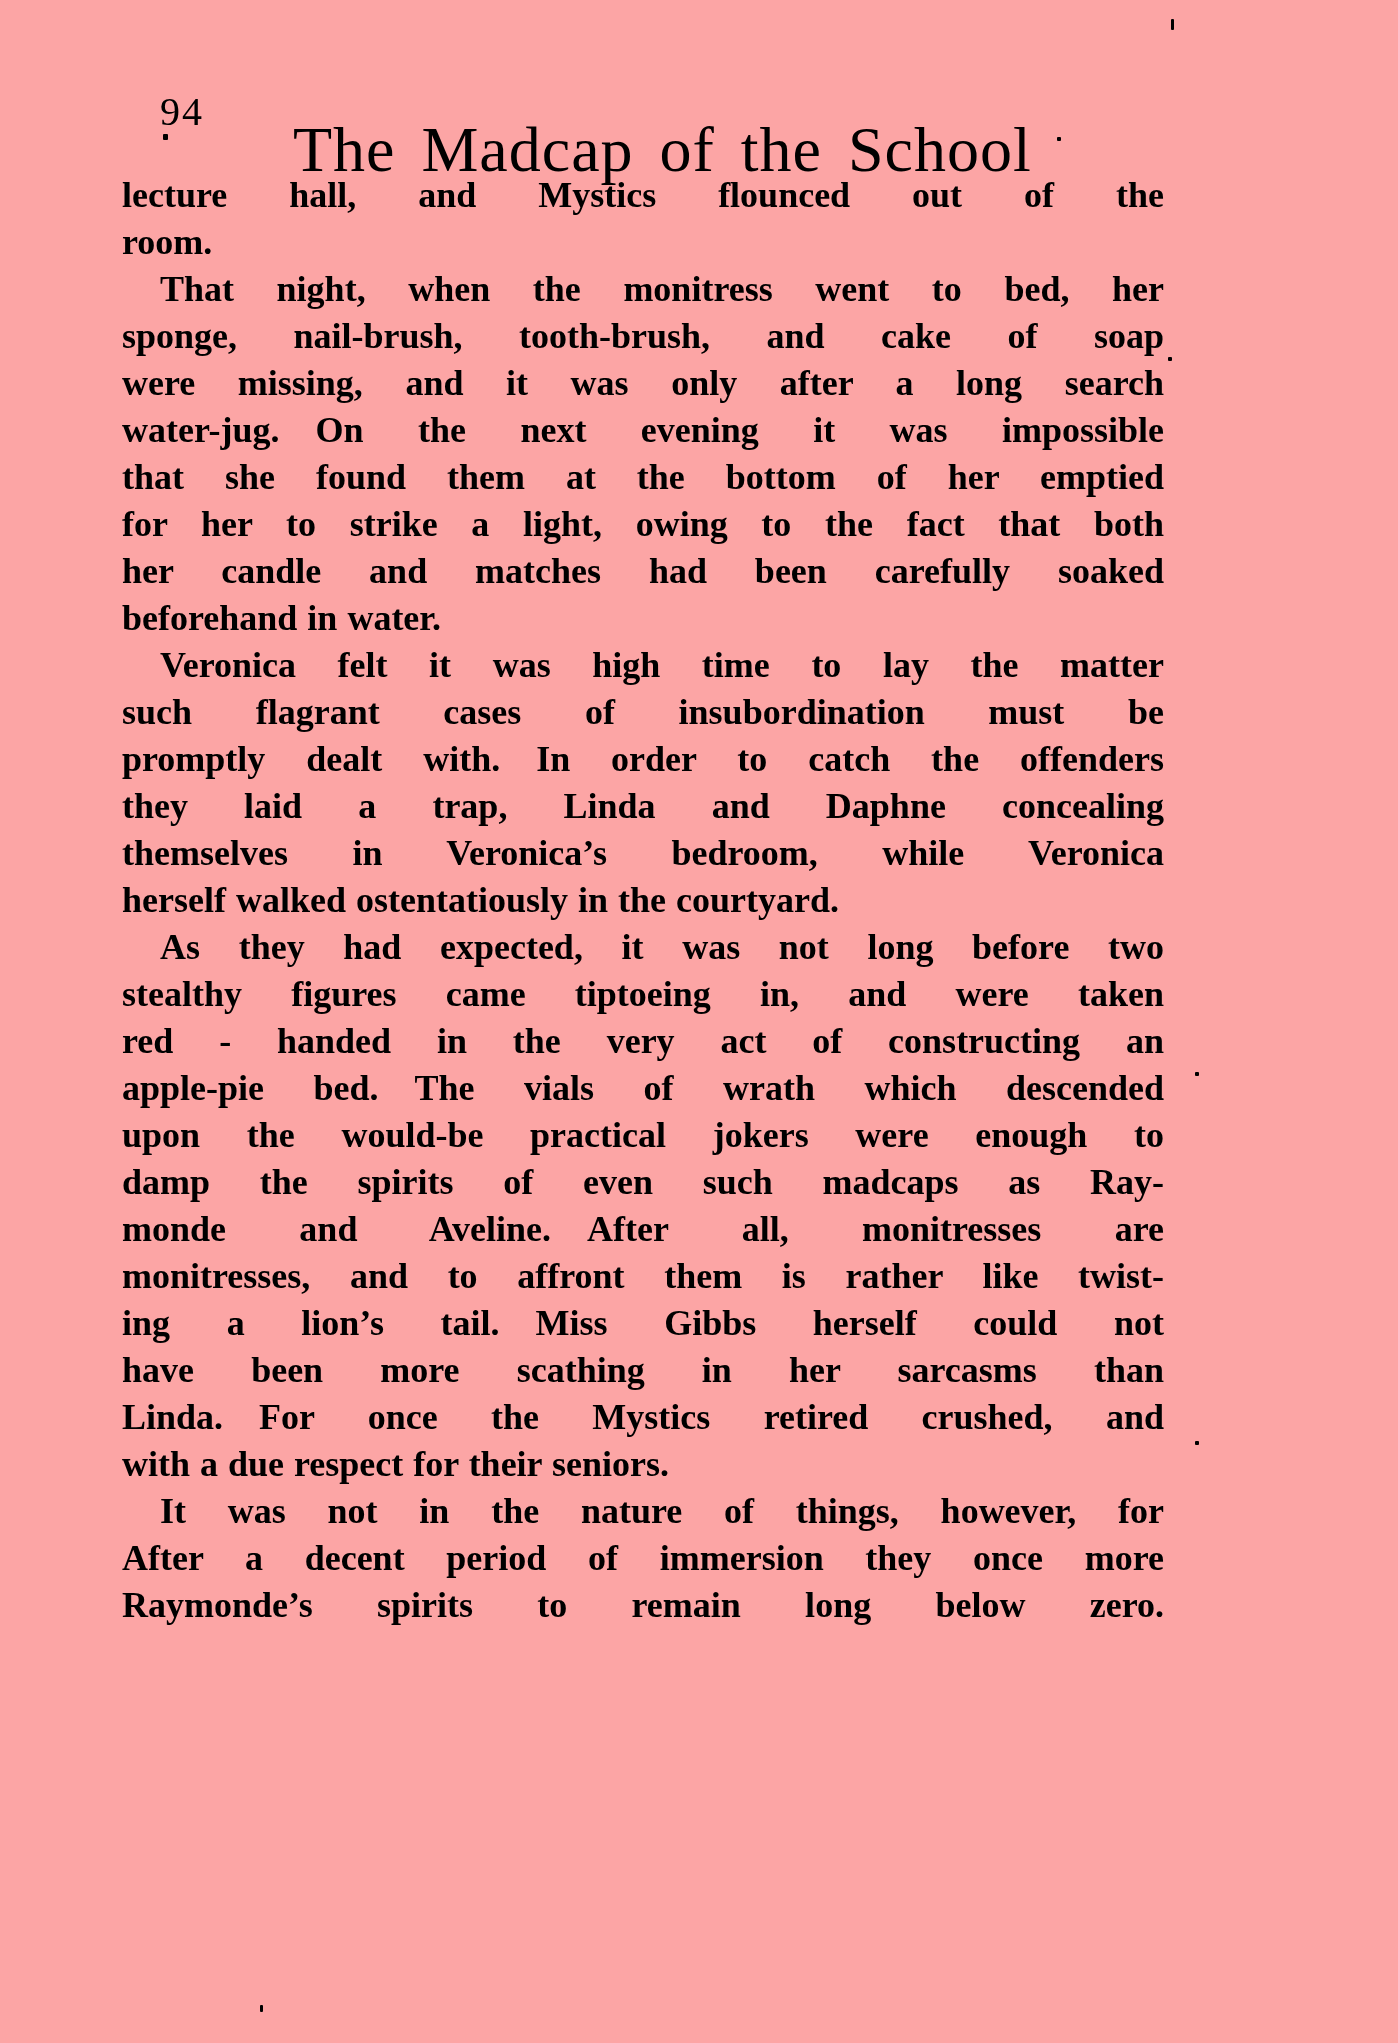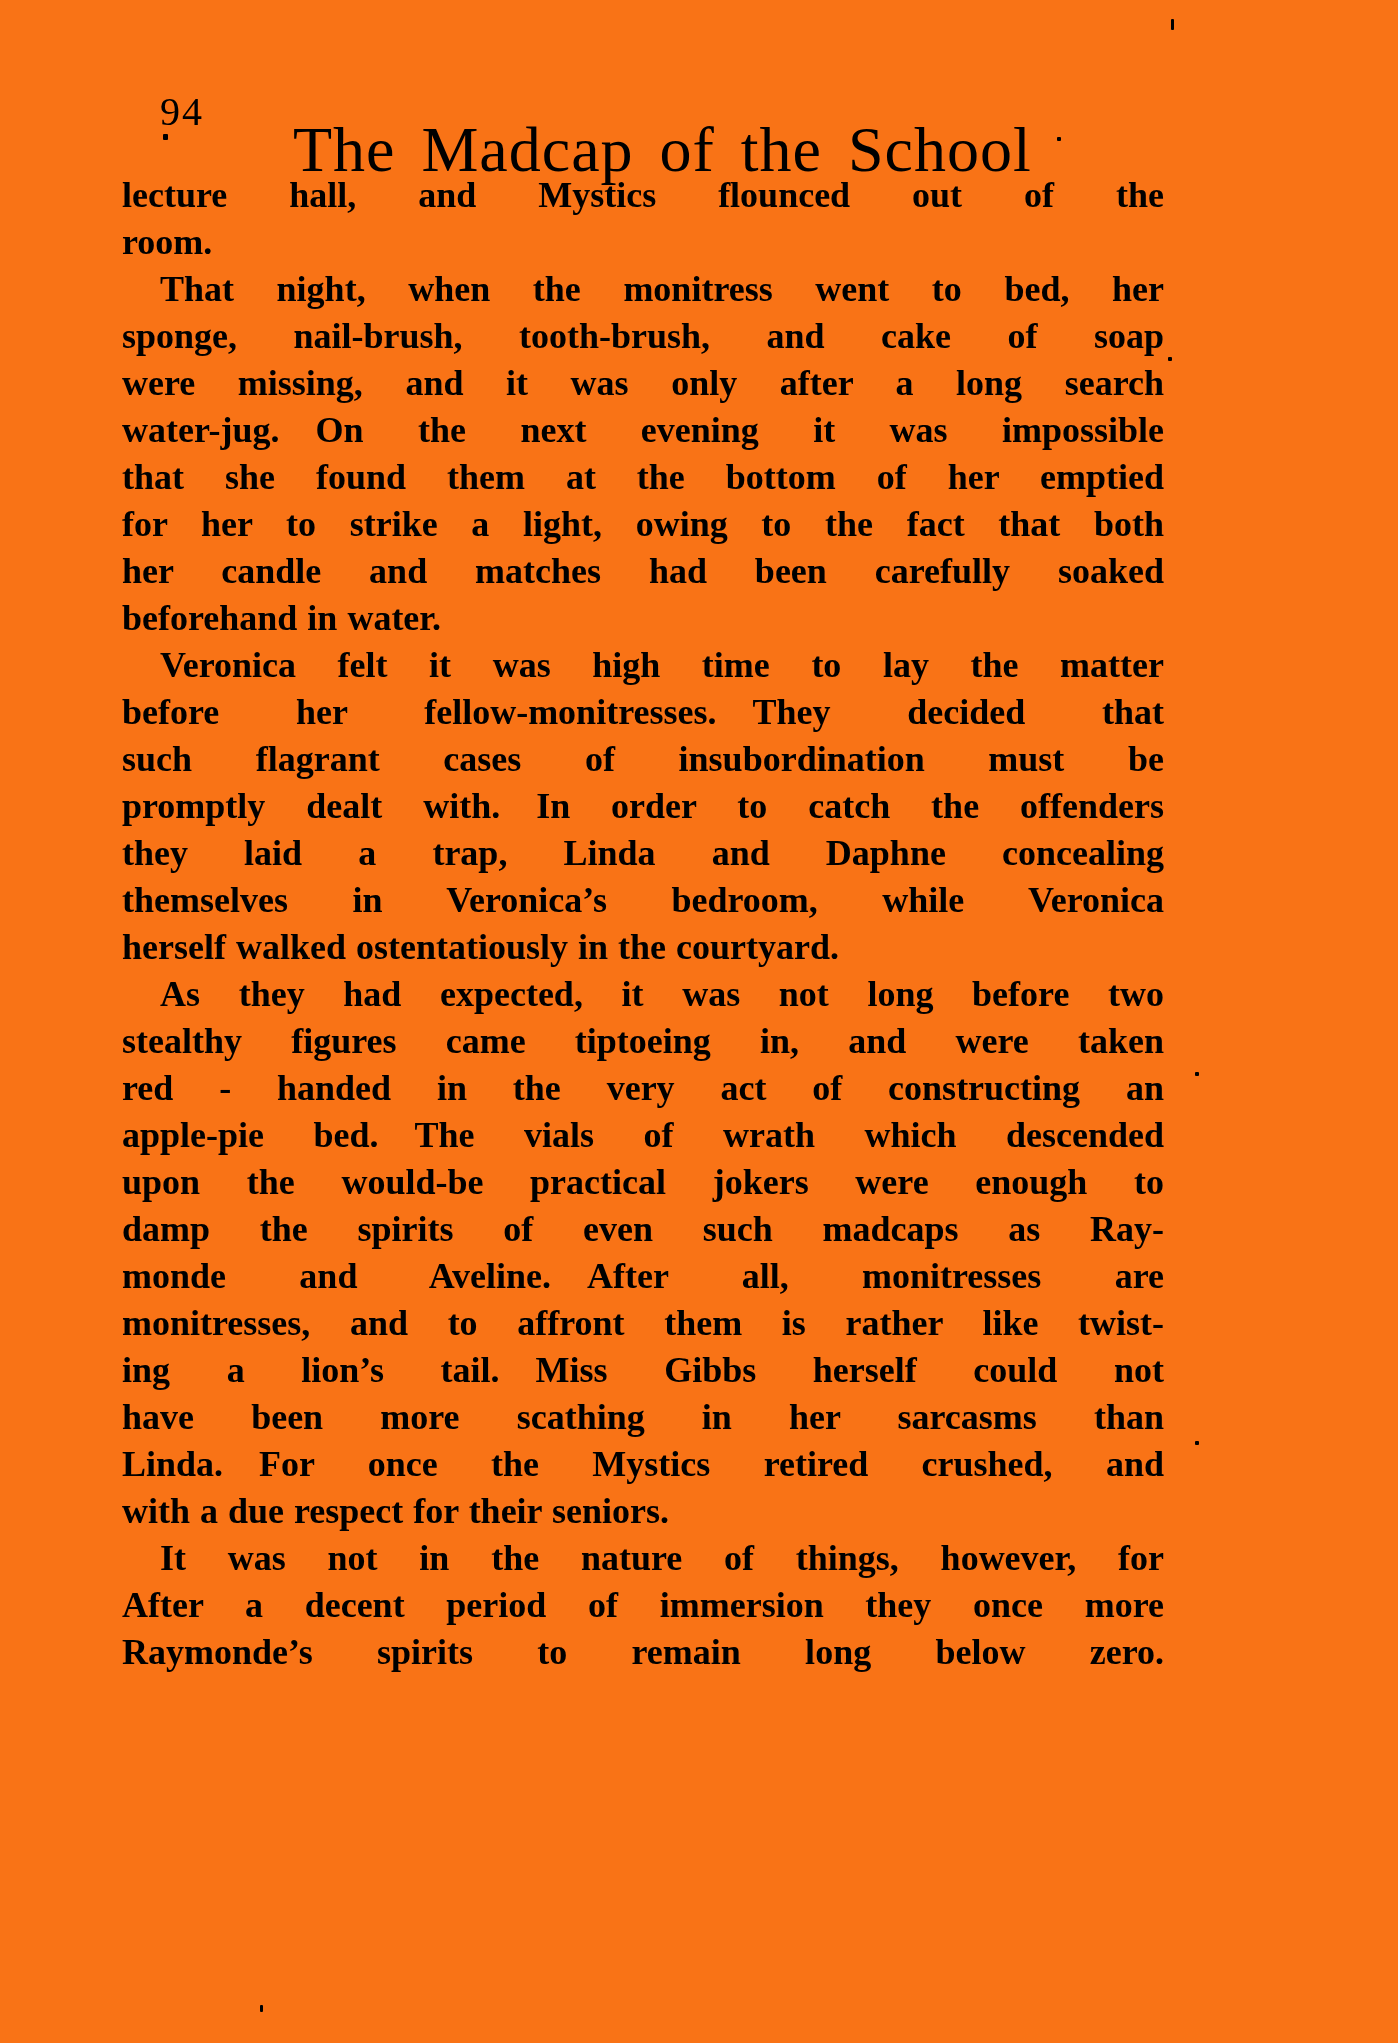--- a/index.html
+++ b/index.html
@@ -4,21 +4,21 @@
 <style>
   html, body {
     margin: 0;
     padding: 0;
     background: #ffffff;
   }
   .page {
     position: relative;
     width: 1398px;
     height: 2043px;
-    background: #f97316;
+    background: #fca5a5;
     color: #000000;
     font-family: "Liberation Serif", "DejaVu Serif", serif;
     overflow: hidden;
   }
   .pagenum {
     position: absolute;
     left: 160px;
     top: 92px;
     font-size: 40px;
     line-height: 1;
@@ -78,21 +78,20 @@
       <div class="line no-just">room.</div>
       <div class="line indent">That night, when the monitress went to bed, her</div>
       <div class="line">sponge, nail-brush, tooth-brush, and cake of soap</div>
       <div class="line">were missing, and it was only after a long search</div>
       <div class="line">water-jug. On the next evening it was impossible</div>
       <div class="line">that she found them at the bottom of her emptied</div>
       <div class="line">for her to strike a light, owing to the fact that both</div>
       <div class="line">her candle and matches had been carefully soaked</div>
       <div class="line no-just">beforehand in water.</div>
       <div class="line indent">Veronica felt it was high time to lay the matter</div>
-      <div class="line">before her fellow-monitresses. They decided that</div>
       <div class="line">such flagrant cases of insubordination must be</div>
       <div class="line">promptly dealt with. In order to catch the offenders</div>
       <div class="line">they laid a trap, Linda and Daphne concealing</div>
       <div class="line">themselves in Veronica’s bedroom, while Veronica</div>
       <div class="line no-just">herself walked ostentatiously in the courtyard.</div>
       <div class="line indent">As they had expected, it was not long before two</div>
       <div class="line">stealthy figures came tiptoeing in, and were taken</div>
       <div class="line">red - handed in the very act of constructing an</div>
       <div class="line">apple-pie bed. The vials of wrath which descended</div>
       <div class="line">upon the would-be practical jokers were enough to</div>

